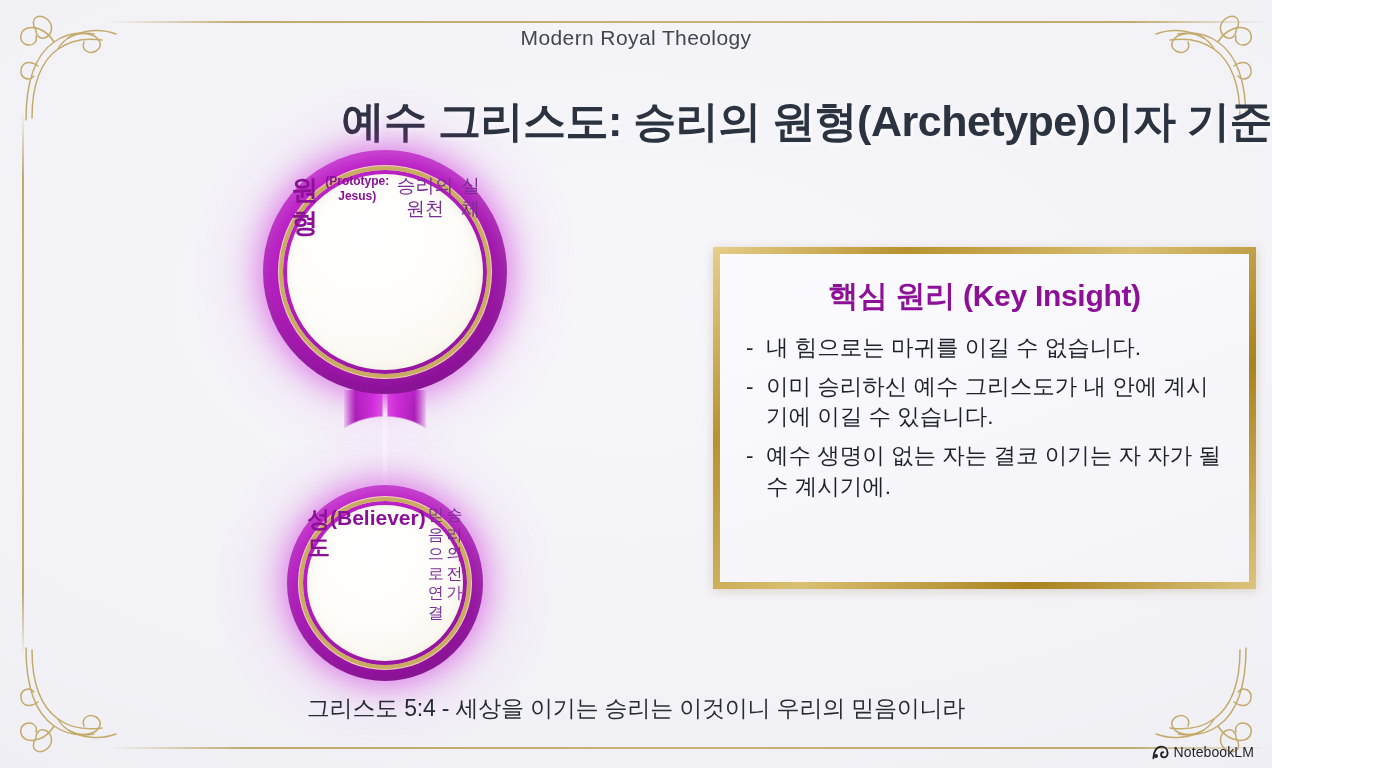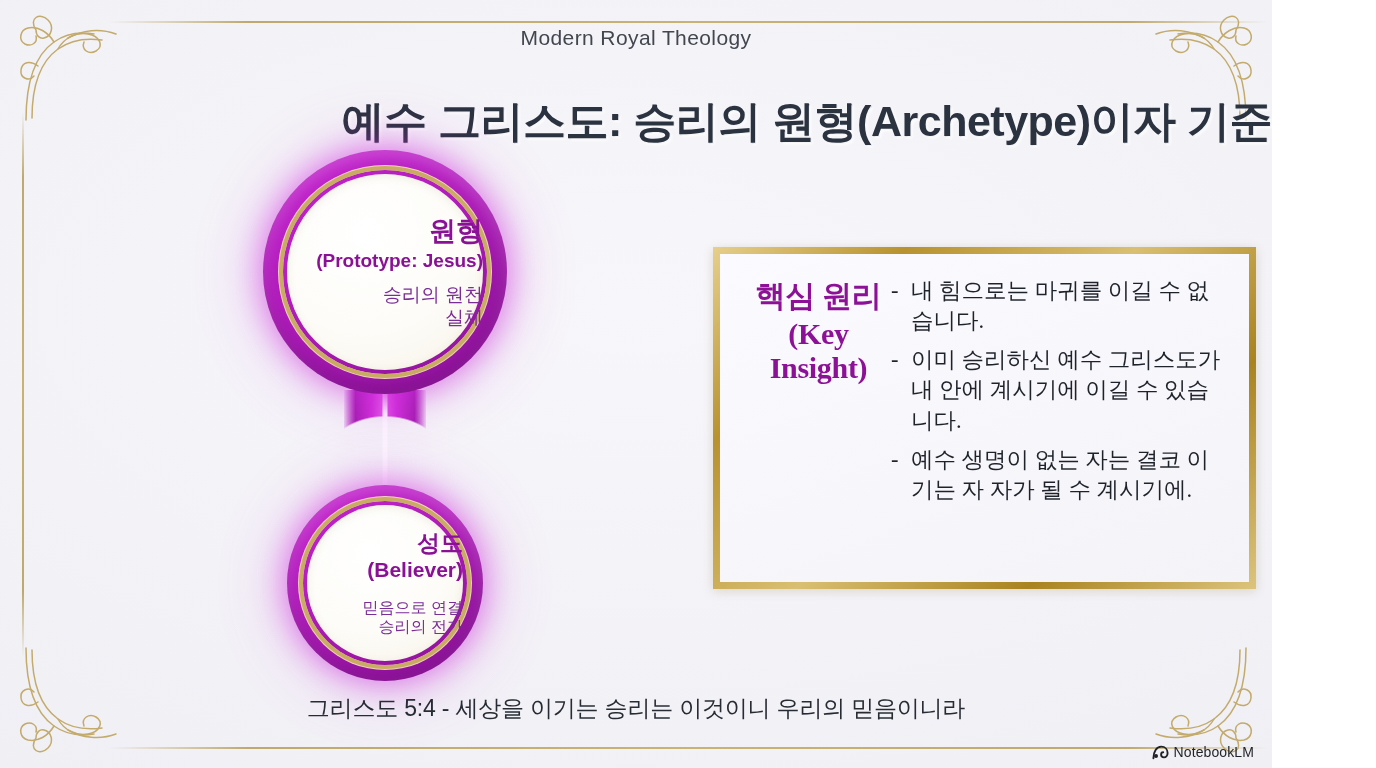--- a/index.html
+++ b/index.html
@@ -132,22 +132,22 @@
     border-radius: 50%;
     background:
       radial-gradient(circle at 40% 30%, #ffffff 0%, #fdfcf8 55%, #f6f2e6 100%);
     border: 4px solid transparent;
     background-clip: padding-box;
     box-shadow:
       0 0 0 4px #c9ab63,
       0 0 0 5px rgba(255,240,190,0.85),
       inset 0 2px 8px rgba(150,120,60,0.12);
     display: flex;
-    flex-direction: column;
-    align-items: flex-end;
+    flex-direction: row;
+    align-items: flex-start;
     justify-content: center;
     text-align: center;
     line-height: 1.22;
   }
 
   #node-prototype { top: 10px;  width: 244px; height: 244px; }
   #node-prototype .inner { width: 196px; height: 196px; }
   #node-believer  { top: 345px; width: 196px; height: 196px; }
   #node-believer .inner { width: 156px; height: 156px; }
 
@@ -157,21 +157,21 @@
   }
   .node-title-en {
     color: #8a1196;
     font-weight: 700;
   }
   .node-desc {
     color: #7a2d96;
     font-weight: 500;
   }
   #node-prototype .node-title-ko { font-size: 27px; margin-bottom: 1px; }
-  #node-prototype .node-title-en { font-size: 19px; margin-bottom: 11px; }
+  #node-prototype .node-title-en { font-size: 12px; margin-bottom: 11px; }
   #node-prototype .node-desc     { font-size: 19px; }
   #node-believer  .node-title-ko { font-size: 23px; margin-bottom: 0px; }
   #node-believer  .node-title-en { font-size: 21px; margin-bottom: 15px; }
   #node-believer  .node-desc     { font-size: 16px; }
 
   
   #insight-panel {
     position: absolute;
     left: 713px;
     top: 247px;
@@ -182,22 +182,21 @@
     background: linear-gradient(135deg, #e6cf8c 0%, #b8922f 22%, #d9bf72 48%, #a9831f 74%, #dcc47d 100%);
     box-shadow: 0 2px 10px rgba(120,95,30,0.20);
   }
   #insight-inner {
     width: 100%;
     height: 100%;
     box-sizing: border-box;
     background: linear-gradient(160deg, #fbfaff 0%, #f4f3f8 100%);
     padding: 22px 26px 18px 26px;
     display: flex;
-    flex-direction: row;
-    font-family: Liberation Serif, serif;
+    flex-direction: column;
   }
   #insight-title {
     text-align: center;
     font-size: 30px;
     font-weight: 700;
     color: #8c1197;
     margin-bottom: 16px;
     letter-spacing: -0.3px;
   }
   #insight-list {

